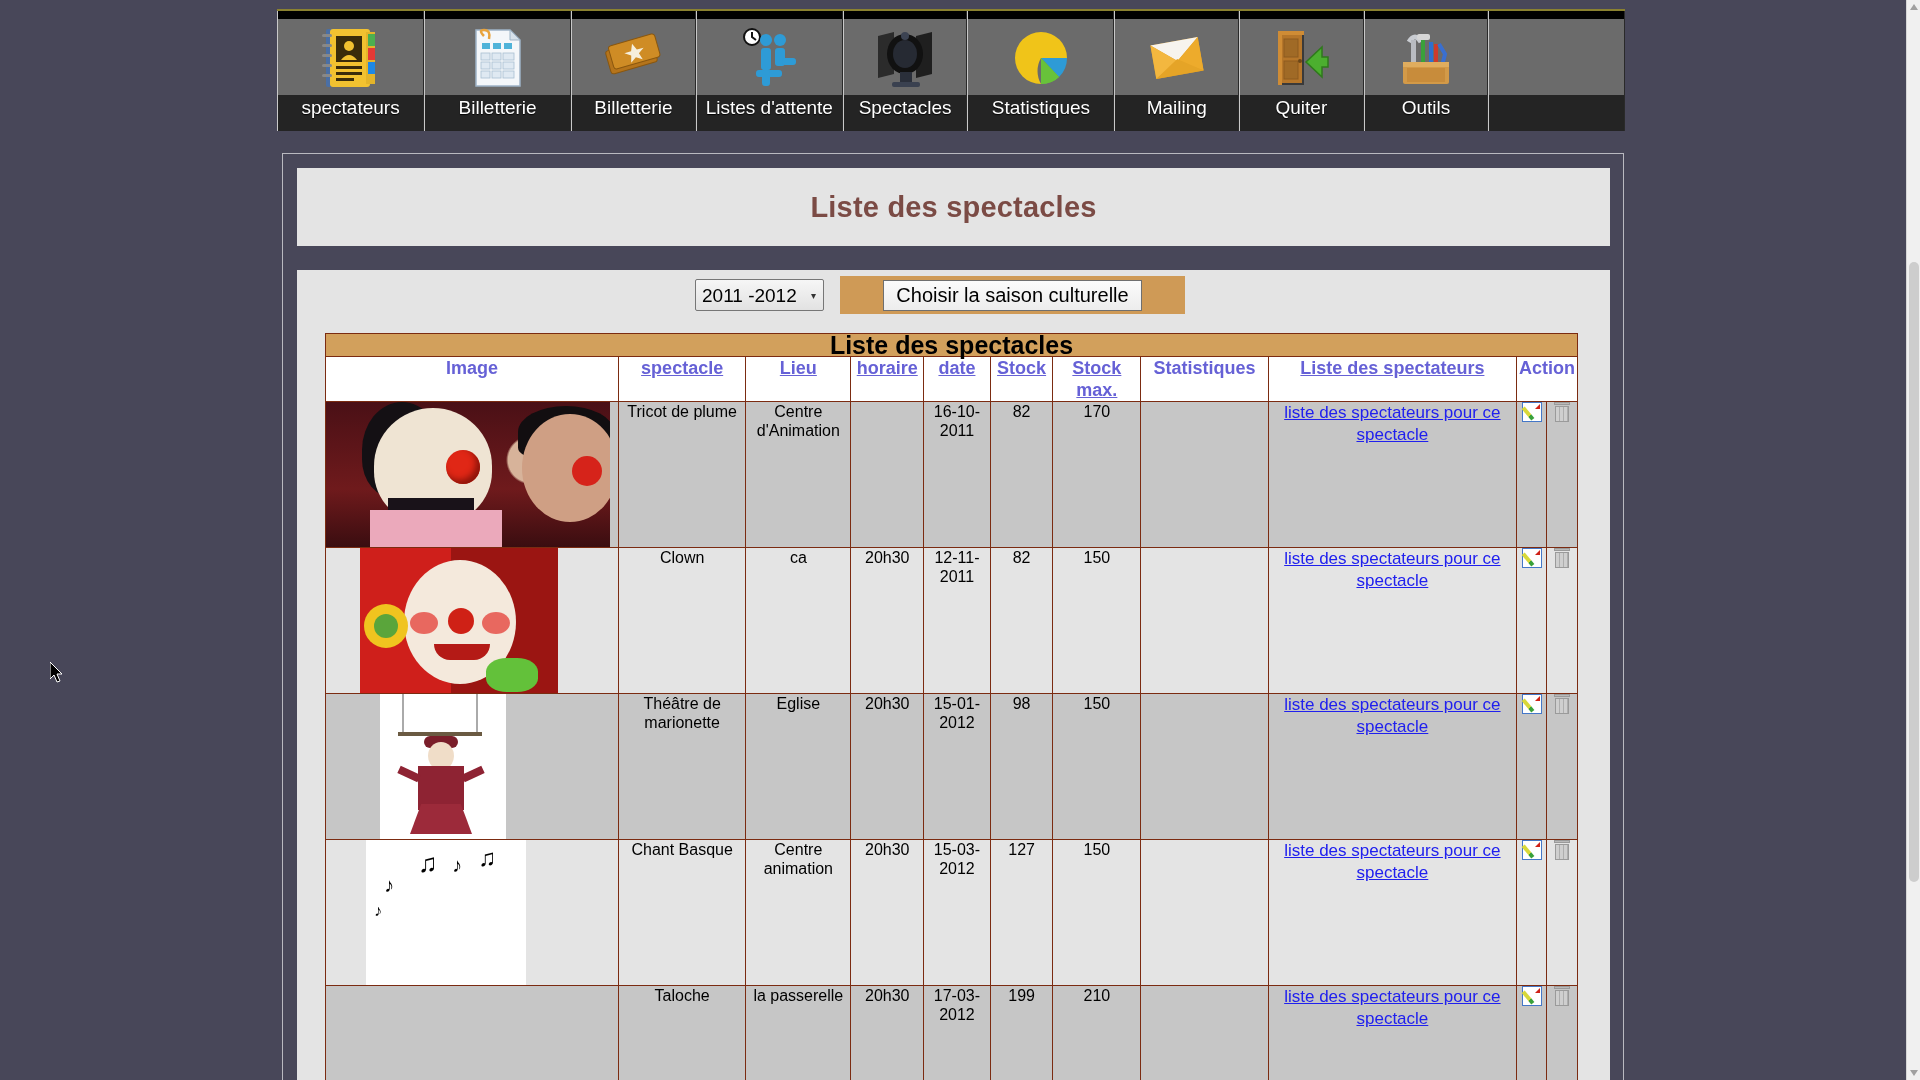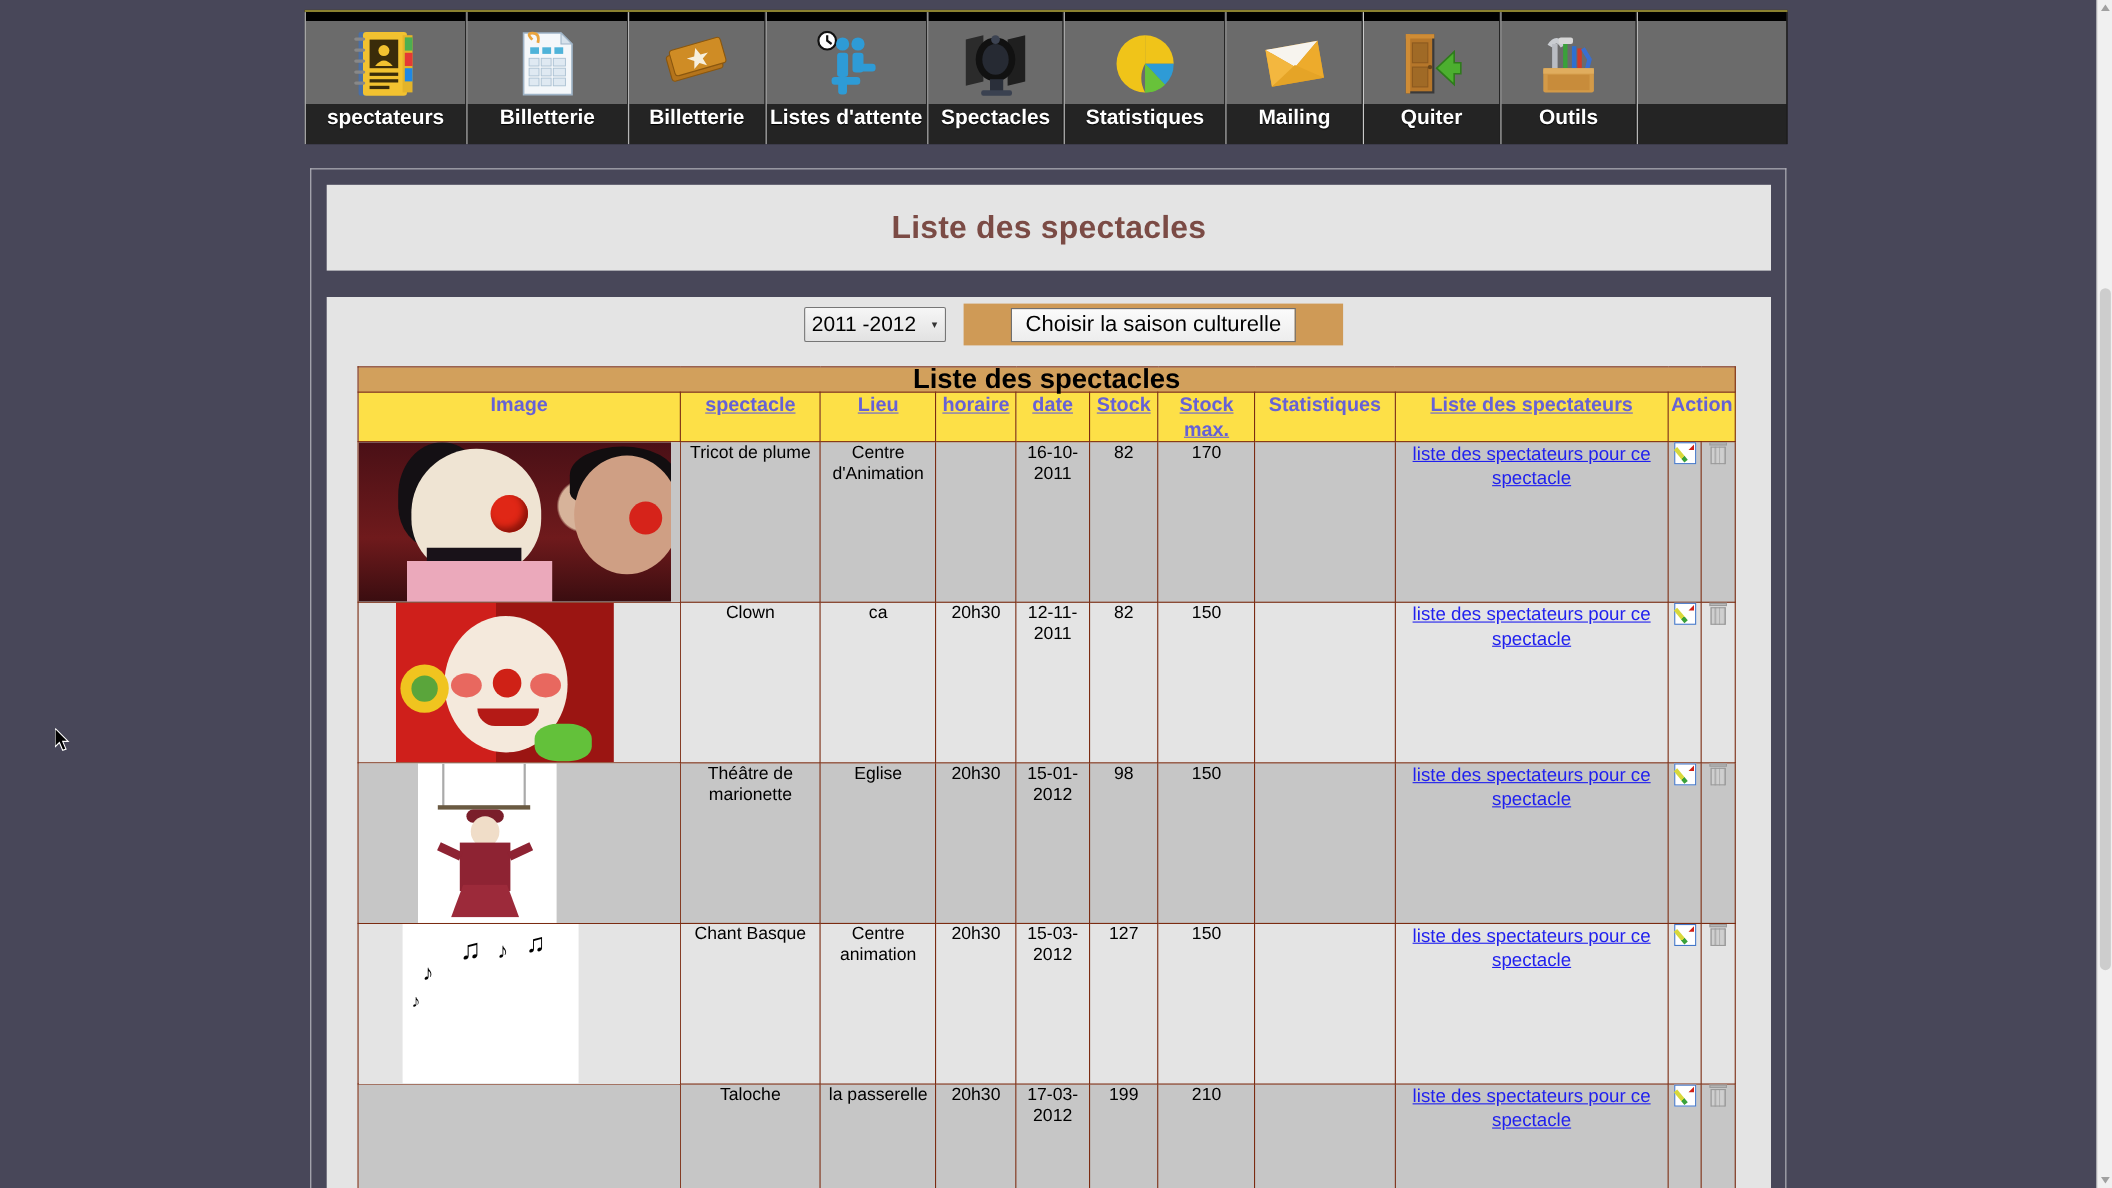--- a/index.html
+++ b/index.html
@@ -48,21 +48,21 @@
   }
   .nav-icon {
     height: 74px;
     margin-top: 10px;
     display: flex; align-items: center; justify-content: center;
     pointer-events: none;
   }
   .nav-label {
     color: #ffffff;
     font-size: 19px;
-    font-weight: bold;
+    font-weight: normal;
     text-align: center;
     line-height: 22px;
     margin-top: 2px;
     white-space: nowrap;
     text-shadow: 0 1px 1px #000;
   }
 
   
   #content-panel {
     position: absolute;
@@ -85,21 +85,20 @@
     font-weight: bold;
     letter-spacing: .2px;
   }
 
   #body-panel {
     position: absolute;
     left: 297px; top: 270px;
     width: 1313px; height: 810px;
     background: #e4e4e4;
     overflow: hidden;
-    padding-left: 36px;
   }
 
   
   #season-row {
     height: 50px;
     display: flex;
     align-items: center;
     padding-left: 398px;
   }
   #season-select {
@@ -156,21 +155,21 @@
     background: #d2a05c;
     text-align: center;
     font-size: 25px;
     font-weight: bold;
     color: #000;
     padding: 8px 0 9px 0;
     border: 1px solid #d2a05c;
     border-bottom: 1px solid #7b2b11;
   }
   thead th {
-    background: #fde047;
+    background: #ffffff;
     text-align: center;
     font-size: 18px;
     font-weight: bold;
     color: #6661d6;
     padding: 8px 2px 30px 2px;
     line-height: 22px;
   }
   thead th .hdr-link {
     color: #6661d6;
     text-decoration: underline;

